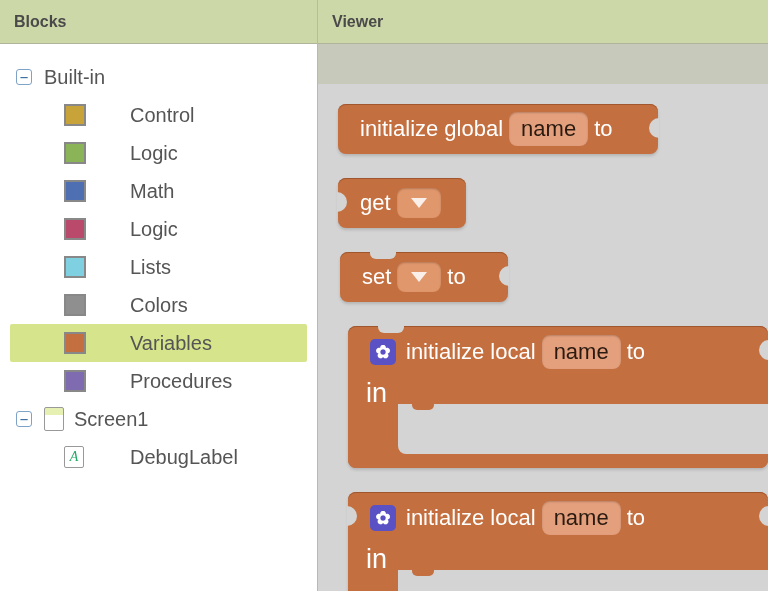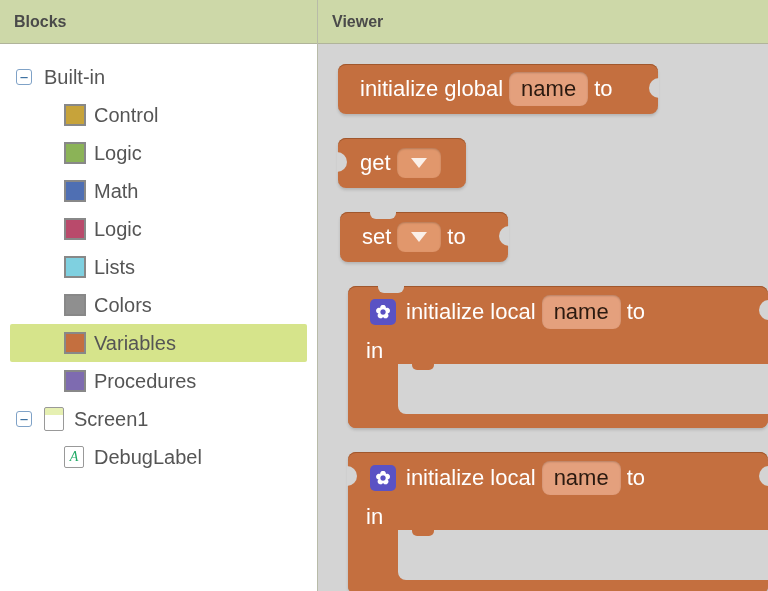--- a/index.html
+++ b/index.html
@@ -5,29 +5,29 @@
   * { box-sizing: border-box; }
   html,body { margin:0; padding:0; font-family: Arial, Helvetica, sans-serif; background:#c7c9bb; }
   .app { display:flex; width:768px; height:591px; overflow:hidden; }
   
   
   .left { width:350px; background:#fff; border-right:1px solid #b8bba8; display:flex; flex-direction:column; }
   .panel-header { background:#cdd8a8; height:44px; display:flex; align-items:center; padding:0 14px; border-bottom:1px solid #b0b49a; }
   .panel-header span { font-size:16px; font-weight:bold; color:#4a4a4a; }
   .tree { flex:1; padding:14px 10px; overflow:auto; font-size:20px; color:#555; }
   .tree-row { display:flex; align-items:center; height:38px; padding-left:6px; cursor:pointer; }
-  .tree-row.indent2 { padding-left:54px; }
+  .tree-row.indent2 { padding-left:54px;gap:36px; }
   .tree-row.selected { background:#d6e48b; border-radius:2px; }
   .toggle { width:16px; height:16px; border:1px solid #7fa2c7; border-radius:3px; background:#fff; display:flex; align-items:center; justify-content:center; margin-right:12px; color:#3a6fa0; font-size:14px; line-height:1; font-family:monospace; }
   .swatch { width:22px; height:22px; border:2px solid #888; margin-right:8px; }
   .screen-ico { width:20px; height:24px; border:1px solid #999; border-radius:2px; background:linear-gradient(#e6f0b2,#e6f0b2 30%,#fff 30%,#fff); margin-right:10px; }
   .label-ico { width:20px; height:22px; border:1px solid #999; border-radius:2px; background:#fff; display:flex; align-items:center; justify-content:center; font-size:14px; color:#2a6; margin-right:10px; font-family:Georgia,serif; font-style:italic; }
   
   
-  .right { flex:1; display:flex; flex-direction:column; }
+  .right { flex:1; display:flex; flex-direction:column;gap:40px; }
   .viewer-body { flex:1; background:#d4d4d4; padding:20px 0 6px 20px; position:relative; overflow:hidden; }
   
   
   .blk { background:#c46f3f; color:#fff; font-size:22px; border-radius:8px; position:relative; margin-bottom:24px; box-shadow:0 1px 0 #a0572d inset, 0 2px 3px rgba(0,0,0,.15); }
   .row { display:flex; align-items:center; height:50px; padding:0 18px 0 22px; white-space:nowrap; }
   .field { background:#e4a07d; border-radius:8px; padding:4px 12px; margin:0 6px; color:#2b1a10; font-weight:400; box-shadow:inset 0 1px 2px rgba(0,0,0,.2); }
   .dd { background:#e1976c; border-radius:8px; width:44px; height:30px; display:inline-flex; align-items:center; justify-content:center; margin:0 6px; box-shadow:inset 0 1px 2px rgba(0,0,0,.2); }
   .dd::after { content:""; border-left:8px solid transparent; border-right:8px solid transparent; border-top:10px solid #fff; opacity:.85; }
   .gear { width:26px; height:26px; background:#5a52c4; border-radius:5px; display:inline-flex; align-items:center; justify-content:center; margin-right:10px; color:#fff; font-size:18px; font-weight:bold; }
   .notch-top { position:absolute; top:-1px; left:30px; width:26px; height:8px; background:#d4d4d4; border-radius:0 0 6px 6px; }
@@ -36,21 +36,21 @@
   .c-block { padding-bottom:0; }
   .c-mouth { background:#d4d4d4; margin-left:50px; height:50px; border-radius:0 0 0 8px; position:relative; }
   .c-mouth::before { content:""; position:absolute; left:14px; top:-1px; width:22px; height:7px; background:#c46f3f; border-radius:0 0 5px 5px; }
   .c-arm { height:14px; background:#c46f3f; border-radius:0 0 8px 8px; }
   .blk.init { width:320px; }
   .blk.get { width:128px; margin-left:0; }
   .blk.set { width:168px; margin-left:2px; }
   .blk.local { width:420px; margin-left:10px; }
   .blk.get .row, .blk.set .row { padding-left:22px; }
   .blk.local .row { height:52px; }
-  .in-row { position:relative; height:26px; padding-left:18px; color:#fff; font-size:22px; display:flex; align-items:flex-start; }
+  .in-row { position:relative; height:26px; padding-left:18px; color:#fff; font-size:27px; display:flex; align-items:flex-start; }
   
 </style>
 </head>
 <body>
 
 <div class="app">
 
   <div class="left">
     <div class="panel-header">
       <span>Blocks</span>

